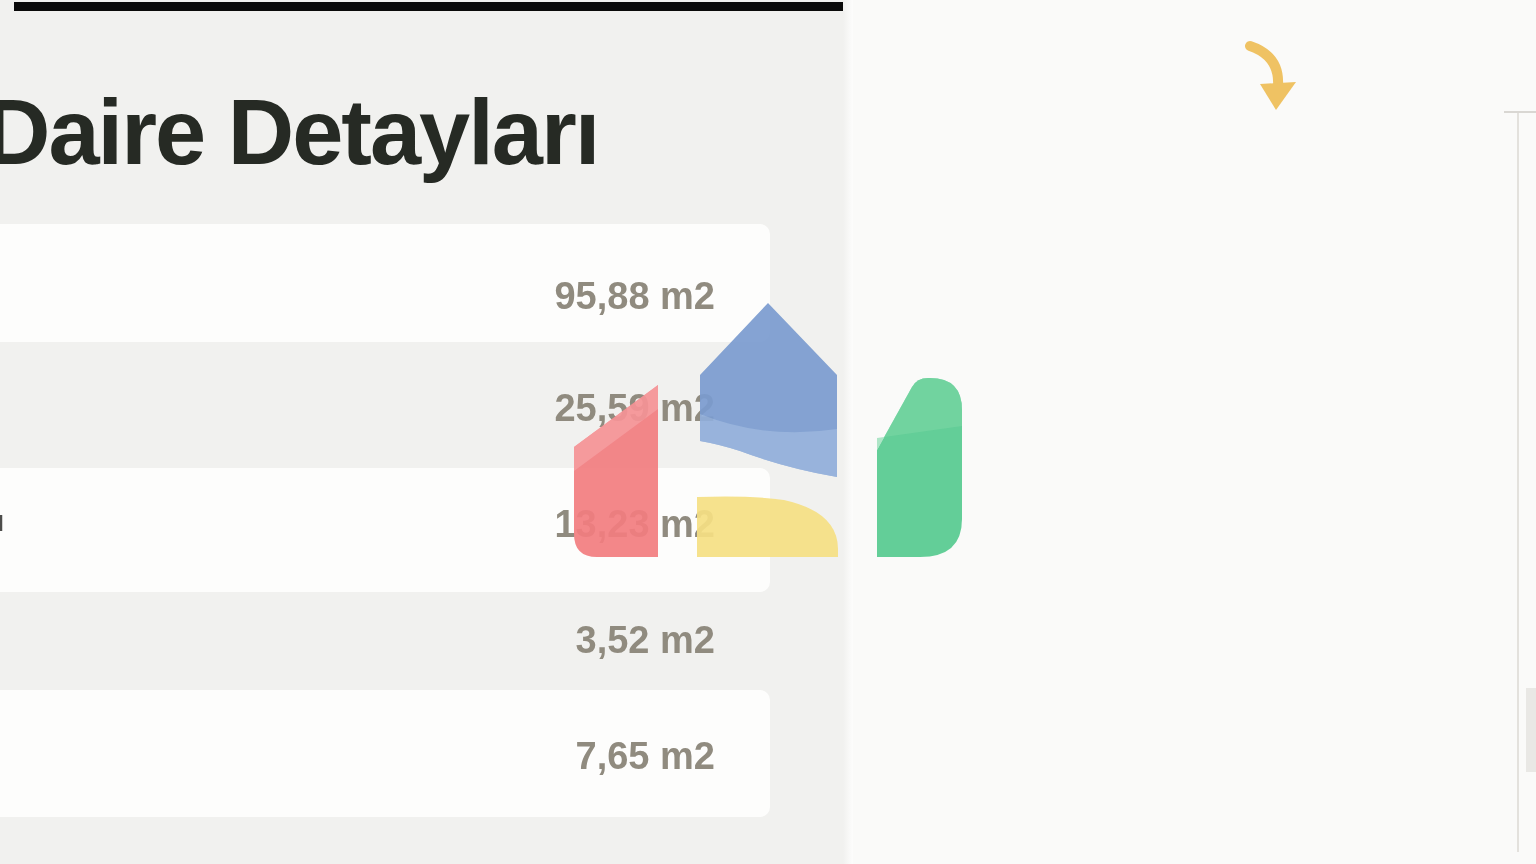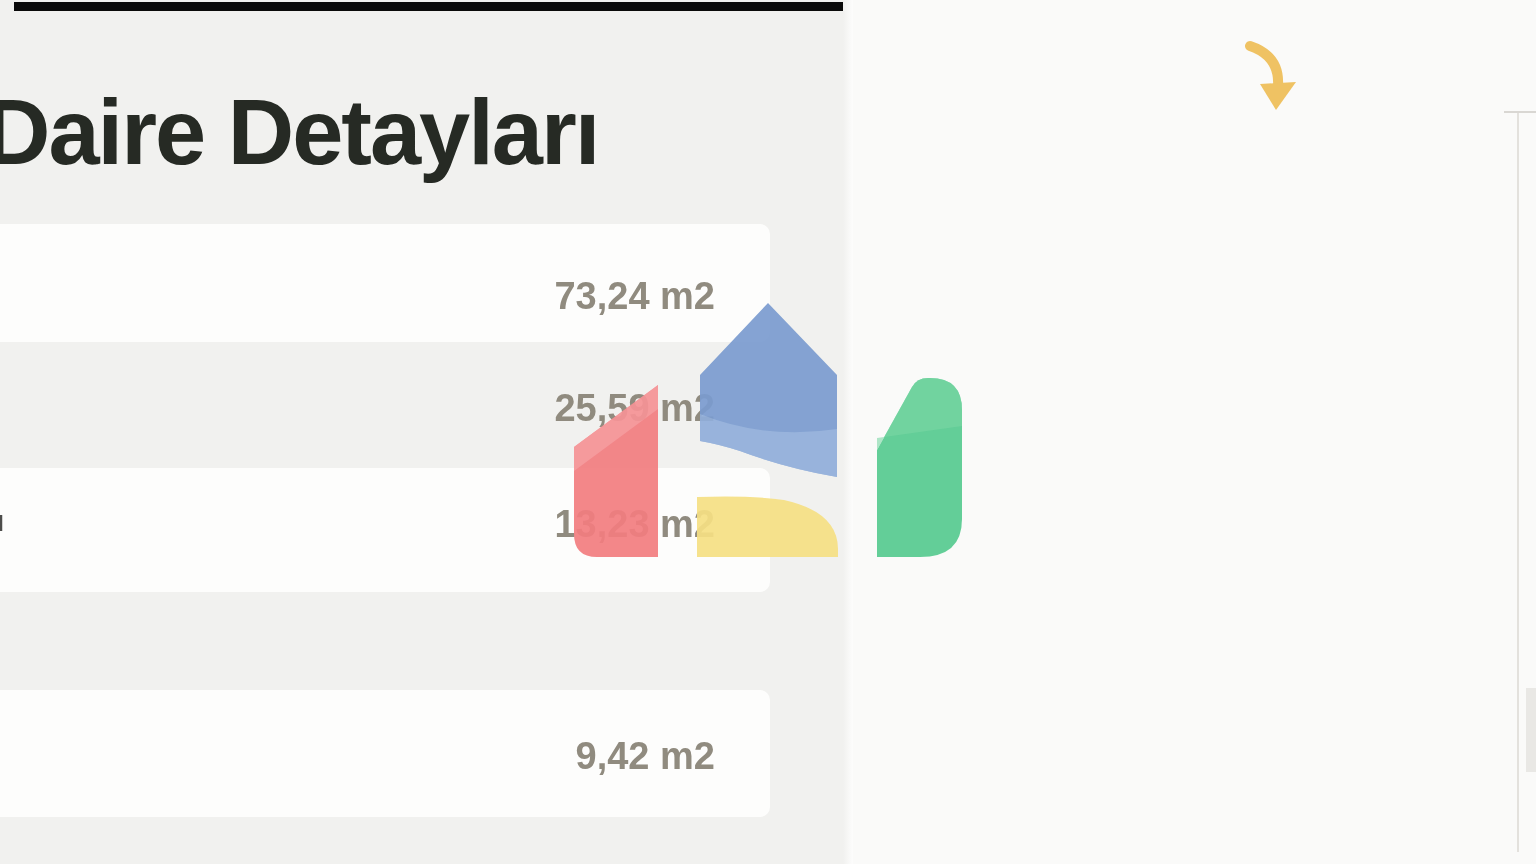--- a/index.html
+++ b/index.html
@@ -35,24 +35,25 @@
 
     <div class="row card" style="top:224px;height:118px;"></div>
     <div class="row" style="top:342px;height:126px;"></div>
     <div class="row card" style="top:468px;height:124px;"></div>
     <div class="row" style="top:592px;height:98px;"></div>
     <div class="row card" style="top:690px;height:127px;"></div>
 
     <span class="label-fragment">ı</span>
 
     <div class="value-wrap">
-      <span class="value-abs" style="top:276px;">73,24 m2</span>
+      <span class="value-abs" style="top:276px;">95,88 m2</span>
       <span class="value-abs" style="top:388px;">25,59 m2</span>
       <span class="value-abs" style="top:504px;">13,23 m2</span>
-      <span class="value-abs" style="top:736px;">9,42 m2</span>
+      <span class="value-abs" style="top:620px;">3,52 m2</span>
+      <span class="value-abs" style="top:736px;">7,65 m2</span>
     </div>
   </div>
 
   <div class="panel-seam"></div>
 
   <div class="right-panel">
 
     <div class="edge-line-h" style="position:absolute;left:651px;top:111px;"></div>
   </div>
 

